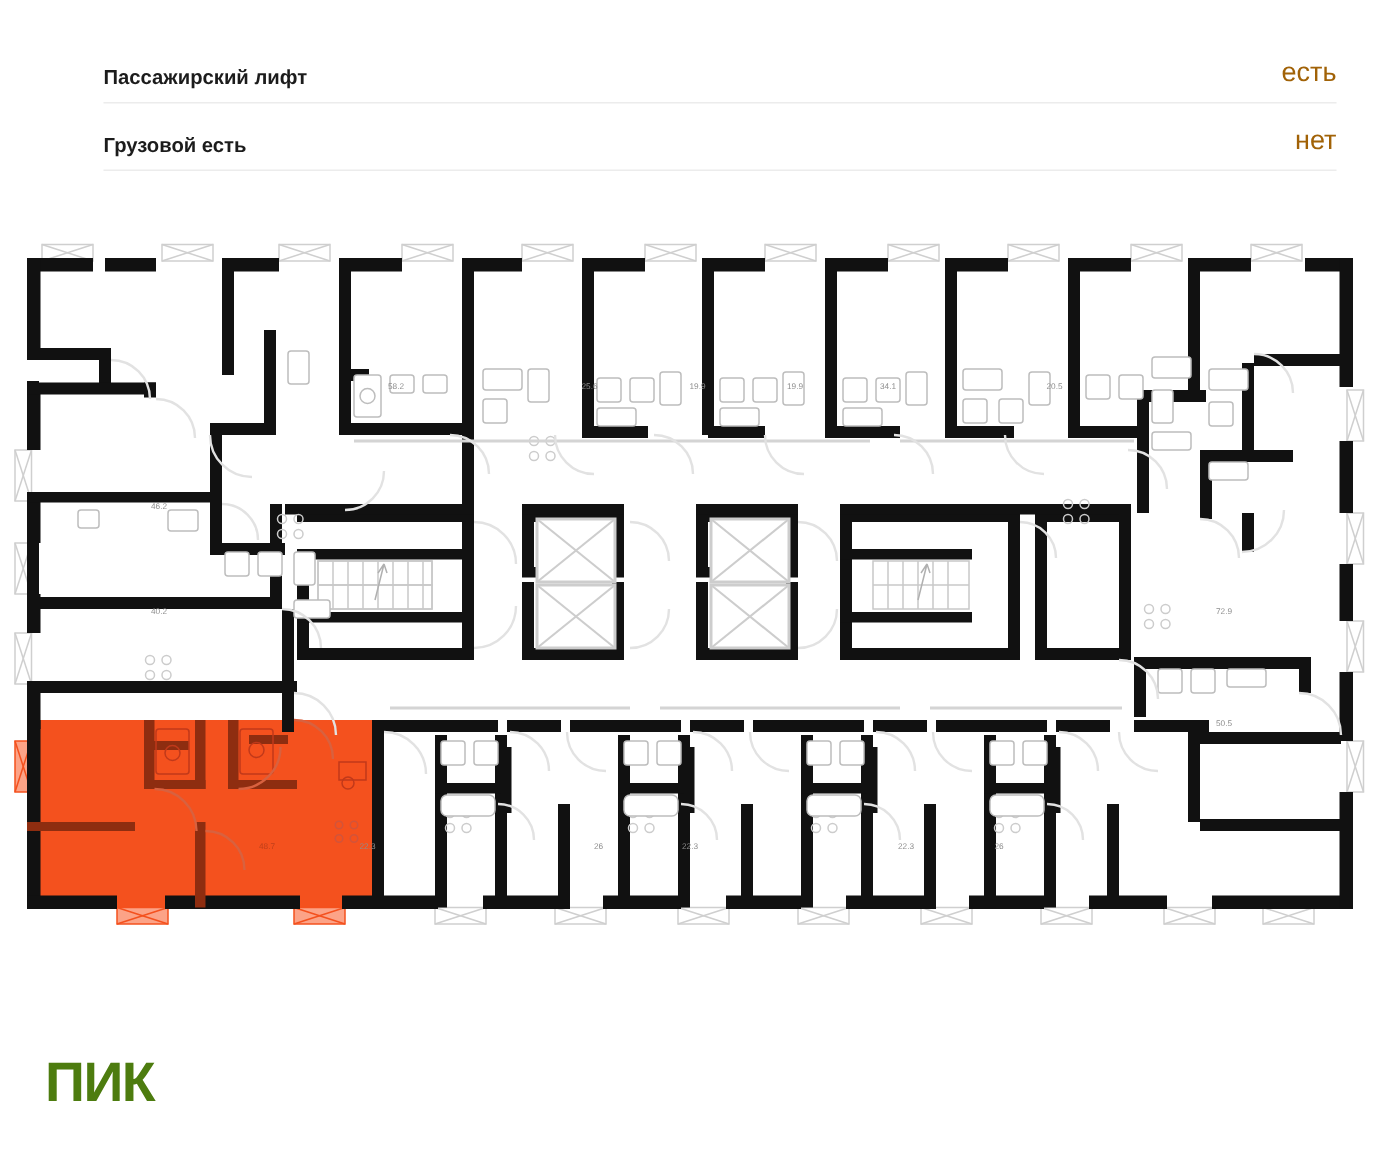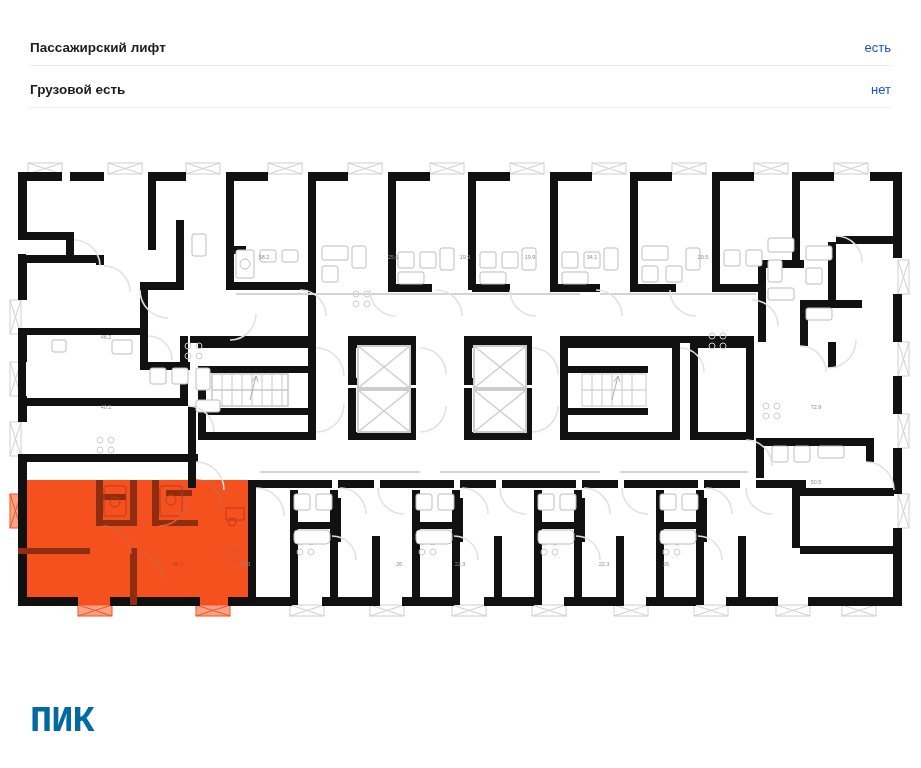--- a/index.html
+++ b/index.html
@@ -60,37 +60,38 @@
     display: flex;
     flex: 1;
     gap: 26px;
     padding-top: 8px;
   }
   .spec-col {
     flex: 1;
   }
   .spec-row {
     display: flex;
-    align-items: center;
+    align-items: flex-end;
     justify-content: space-between;
     border-bottom: 1px solid #ececec;
     padding: 0 0 9px 0;
     margin-bottom: 14px;
     min-height: 18px;
+    margin-left: 39px;
   }
   .spec-row:last-child { margin-bottom: 0; }
   .spec-label {
     font-size: 13.5px;
     font-weight: bold;
     color: #1c1c1c;
     white-space: nowrap;
   }
   .spec-value {
-    font-size: 13px;
-    color: #1d4ed8;
+    font-size: 18px;
+    color: #a16207;
     white-space: nowrap;
     padding-left: 12px;
   }
 
   
   .plan-wrap {
     position: absolute;
     left: 0;
     top: 150px;
     width: 921px;
@@ -100,24 +101,24 @@
 
   
   .footer {
     position: absolute;
     left: 30px;
     bottom: 28px;
   }
   .logo {
     font-size: 37px;
     font-weight: bold;
-    color: #0369a1;
+    color: #4d7c0f;
     letter-spacing: -1px;
     line-height: 1;
-    font-family: Liberation Mono, monospace;
+    font-family: Liberation Sans, sans-serif;
   }
 </style>
 </head>
 <body>
 
 <div class="header">
 
 
   <div class="hdr-specs">
 

